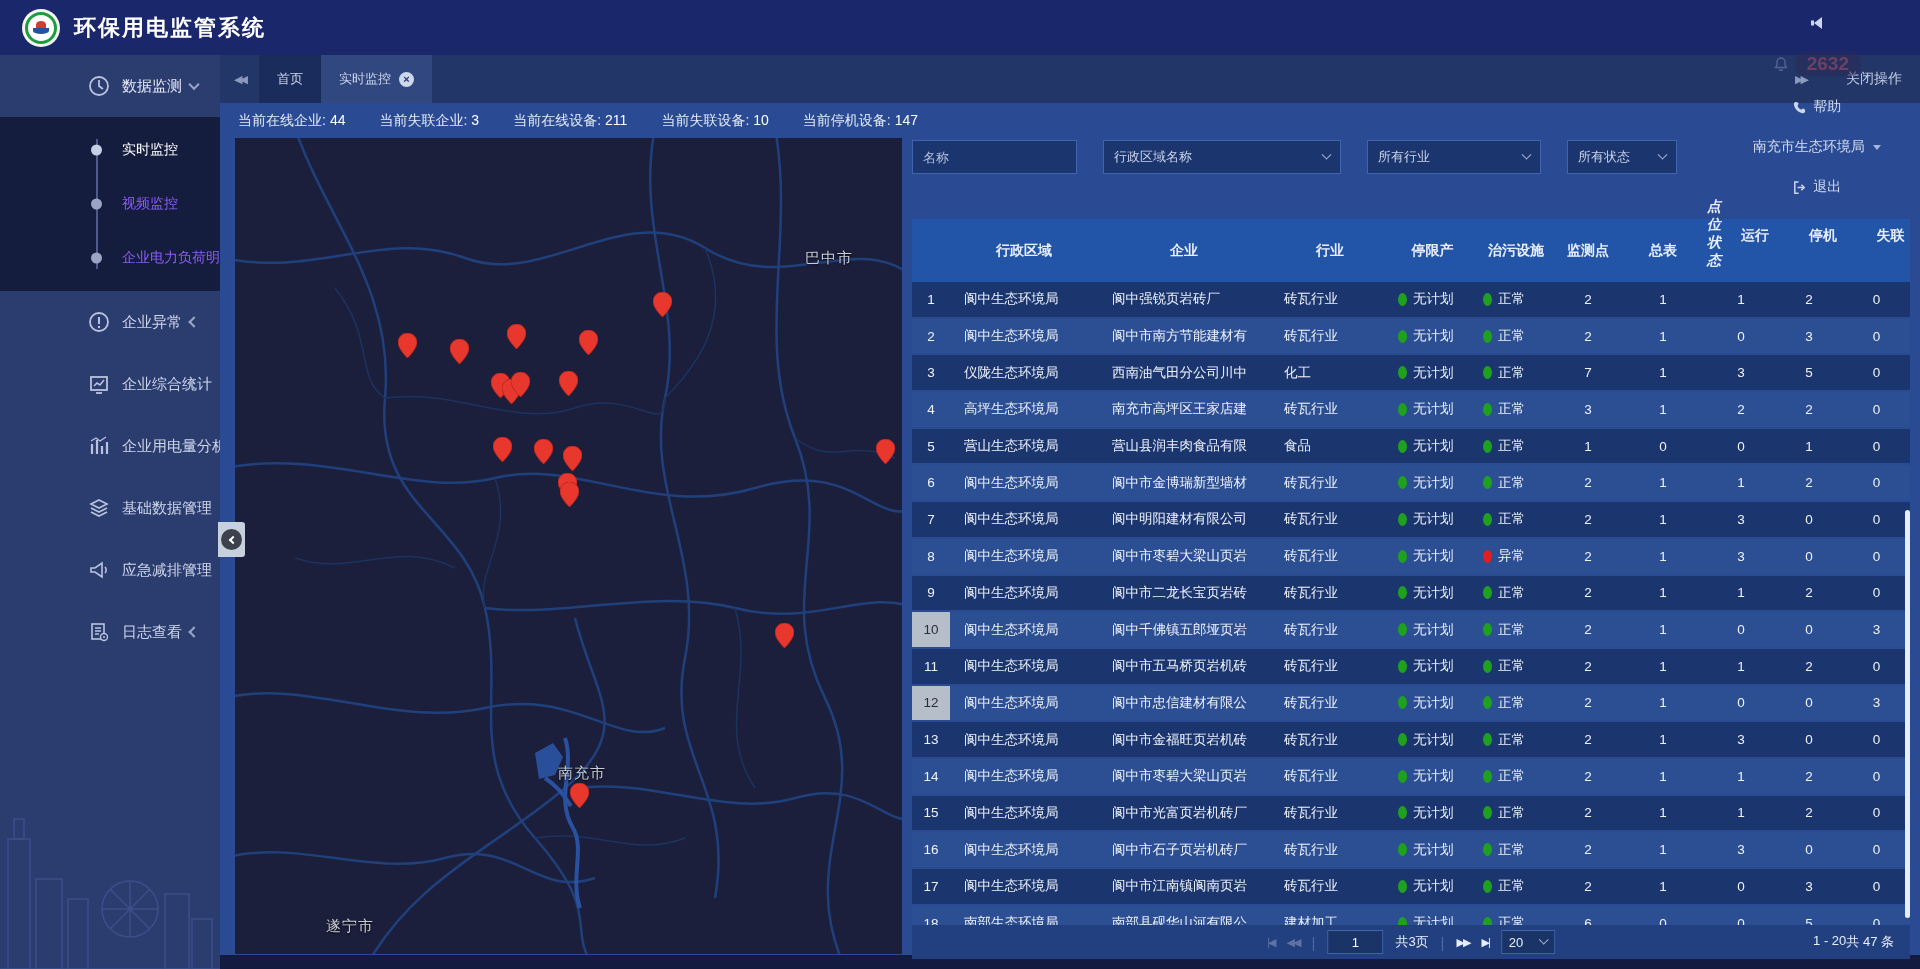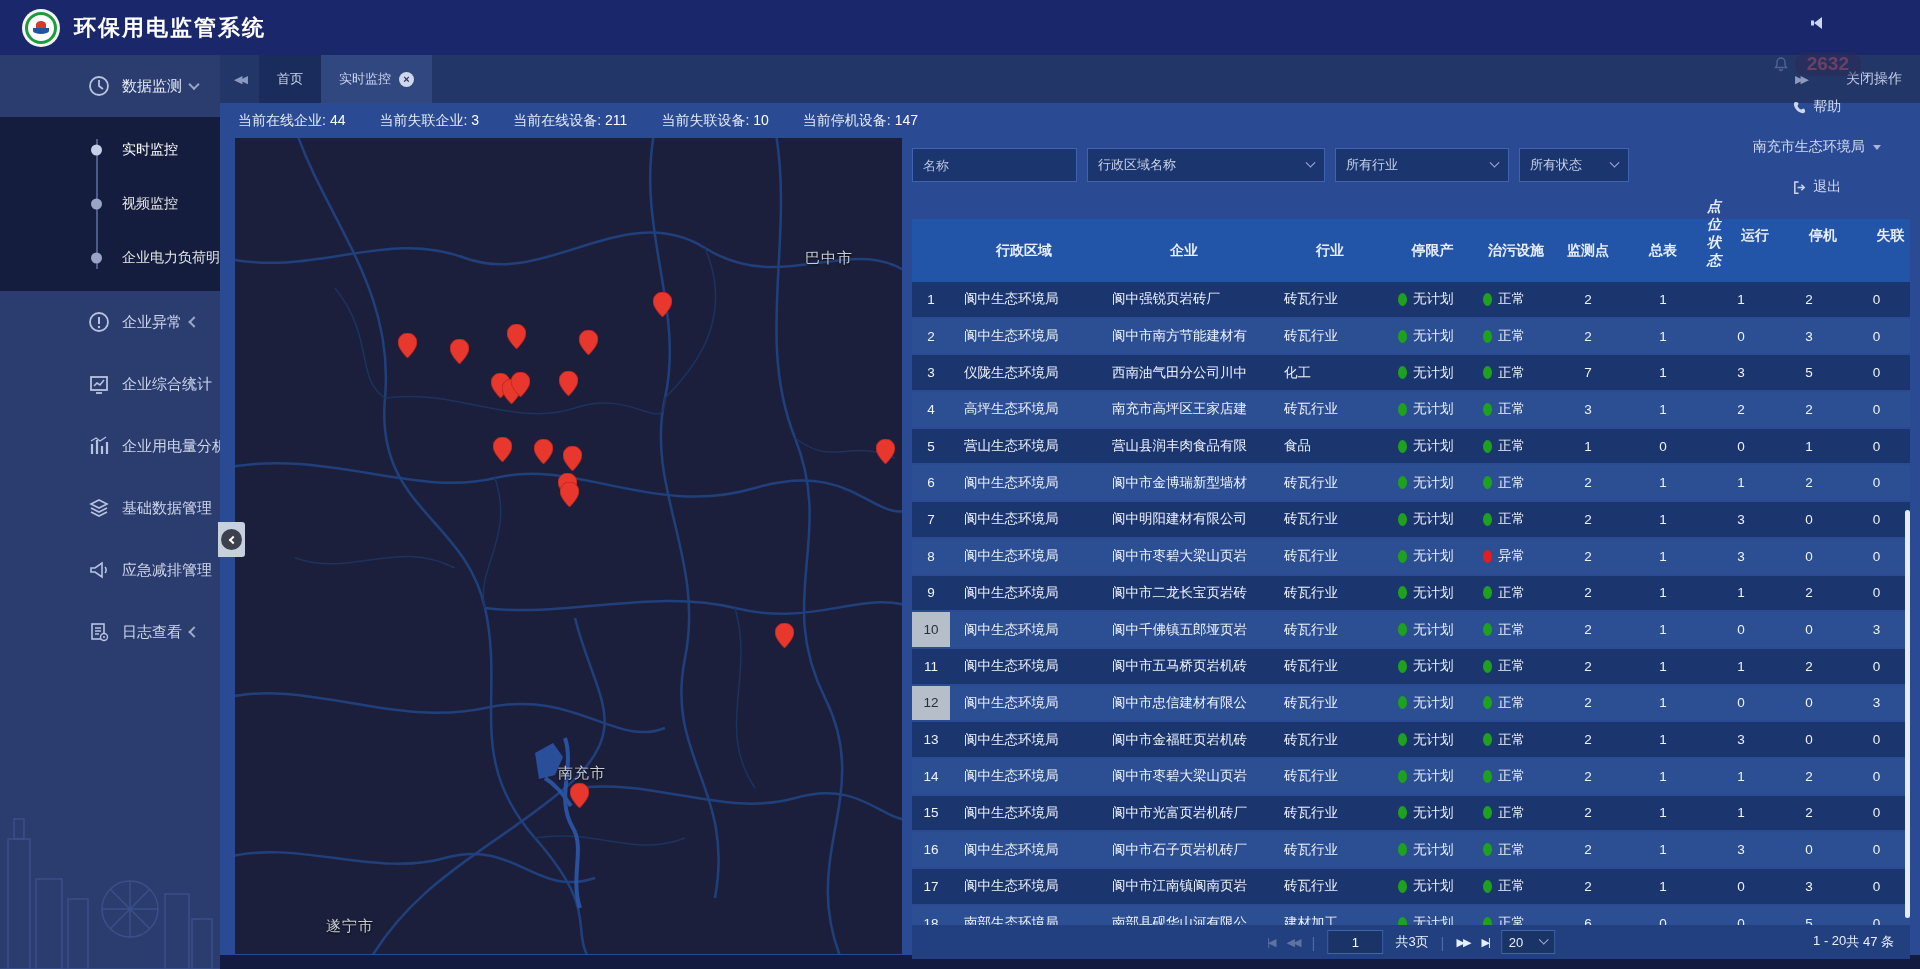--- a/index.html
+++ b/index.html
@@ -40,21 +40,21 @@
   .side-item.parent { color:#e6ebf7; }
   .s-ico { position:absolute; left:88px; top:50%; transform:translateY(-50%); width:22px; height:22px; }
   .side-item .s-label { margin-left:34px; white-space:nowrap; }
   .chev { width:8px; height:8px; border-right:2px solid #9aa6c8; border-bottom:2px solid #9aa6c8;
     display:inline-block; position:absolute; right:22px; top:50%; }
   .chev.down { transform:translateY(-70%) rotate(45deg); }
   .chev.left { transform:translateY(-50%) rotate(135deg); }
   .submenu { background:#141d3d; position:relative; padding:6px 0; }
   .submenu .vline { position:absolute; left:96px; top:22px; bottom:22px; width:2px; background:#4d5a8b; }
   .sub-item { height:54px; display:flex; align-items:center; padding-left:122px; position:relative;
-    color:#e5e5e5; font-size:14px; cursor:pointer; white-space:nowrap; }
+    color:#8b5cf6; font-size:14px; cursor:pointer; white-space:nowrap; }
   .sub-item .dot { position:absolute; left:91px; top:50%; transform:translateY(-50%);
     width:11px; height:11px; border-radius:50%; background:#9aa5c6; }
   .sub-item.active { color:#ffffff; }
   .sub-item.active .dot { background:#c7cfe6; }
   #side-skyline { position:absolute; left:0; bottom:0; width:220px; opacity:.33; }
 
   
   #main { position:absolute; left:220px; top:55px; width:1700px; height:914px; background:#141b41; }
   #tabbar { position:absolute; left:0; top:0; width:1700px; height:48px; background:#233668;
     display:flex; align-items:center; }
@@ -83,21 +83,21 @@
   #collapse-btn { position:absolute; left:218px; top:522px; width:27px; height:35px;
     background:#c7d1dd; border-radius:0 3px 3px 0; z-index:25; display:flex;
     align-items:center; justify-content:center; cursor:pointer; }
   #collapse-btn .circ { width:21px; height:21px; border-radius:50%; background:#3c414d;
     display:flex; align-items:center; justify-content:center; }
   #collapse-btn .chv { width:6px; height:6px; border-right:2px solid #fff; border-bottom:2px solid #fff;
     transform:rotate(135deg); margin-left:2px; }
 
   
   #right-panel { position:absolute; left:692px; top:37px; width:998px; height:782px; }
-  #filters { position:absolute; left:0; top:8px; height:38px; display:flex; gap:10px; }
+  #filters { position:absolute; left:0; top:0; height:38px; display:flex; gap:26px; }
   .f-box { height:34px; background:#1b356e; border:1px solid #3f63ac; color:#c9d3ea; font-size:13px;
     display:flex; align-items:center; padding:0 10px; position:relative; }
   .f-input { width:165px; }
   .f-input input { background:transparent; border:none; outline:none; color:#c9d3ea; font-size:13px;
     width:100%; font-family:inherit; }
   .f-input input::placeholder { color:#b7c2dd; opacity:1; }
   .f-select { justify-content:space-between; cursor:pointer; }
   .f-chev { width:7px; height:7px; border-right:1.5px solid #aab6d8; border-bottom:1.5px solid #aab6d8;
     transform:rotate(45deg) translate(-2px,-2px); }
 

